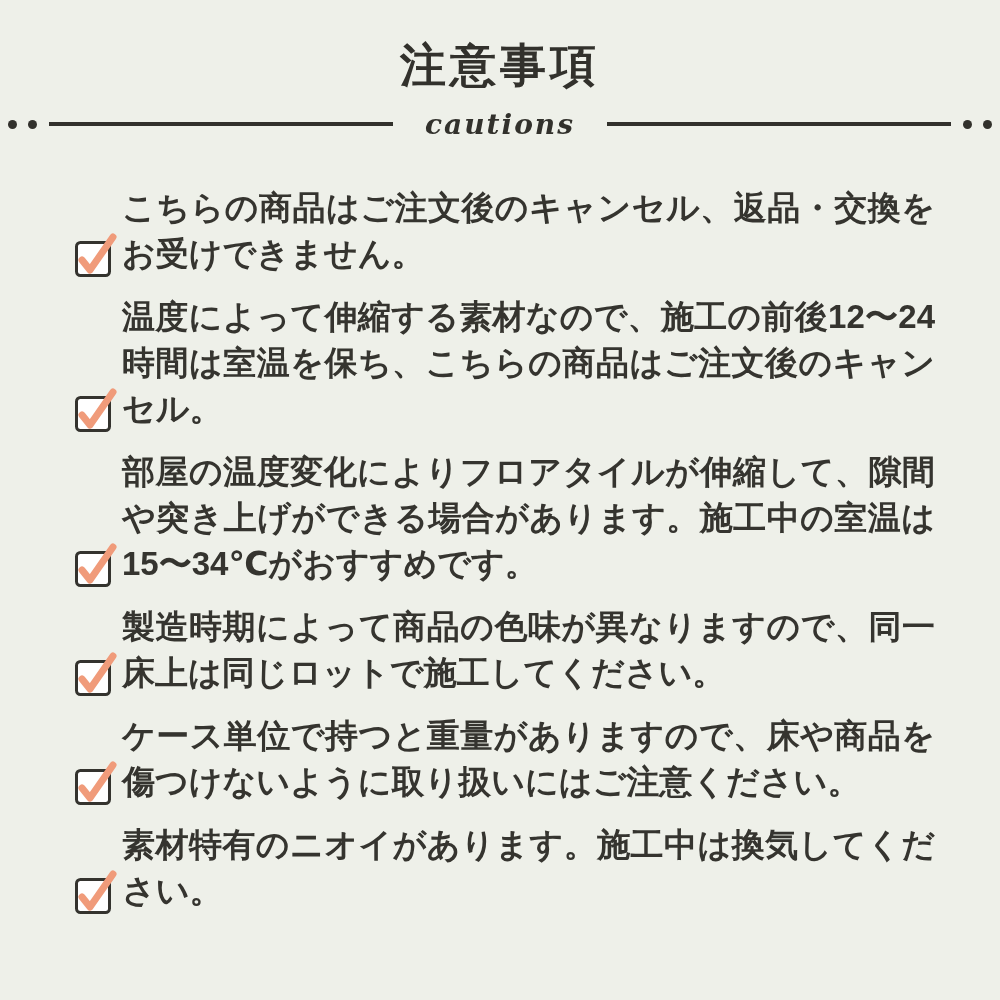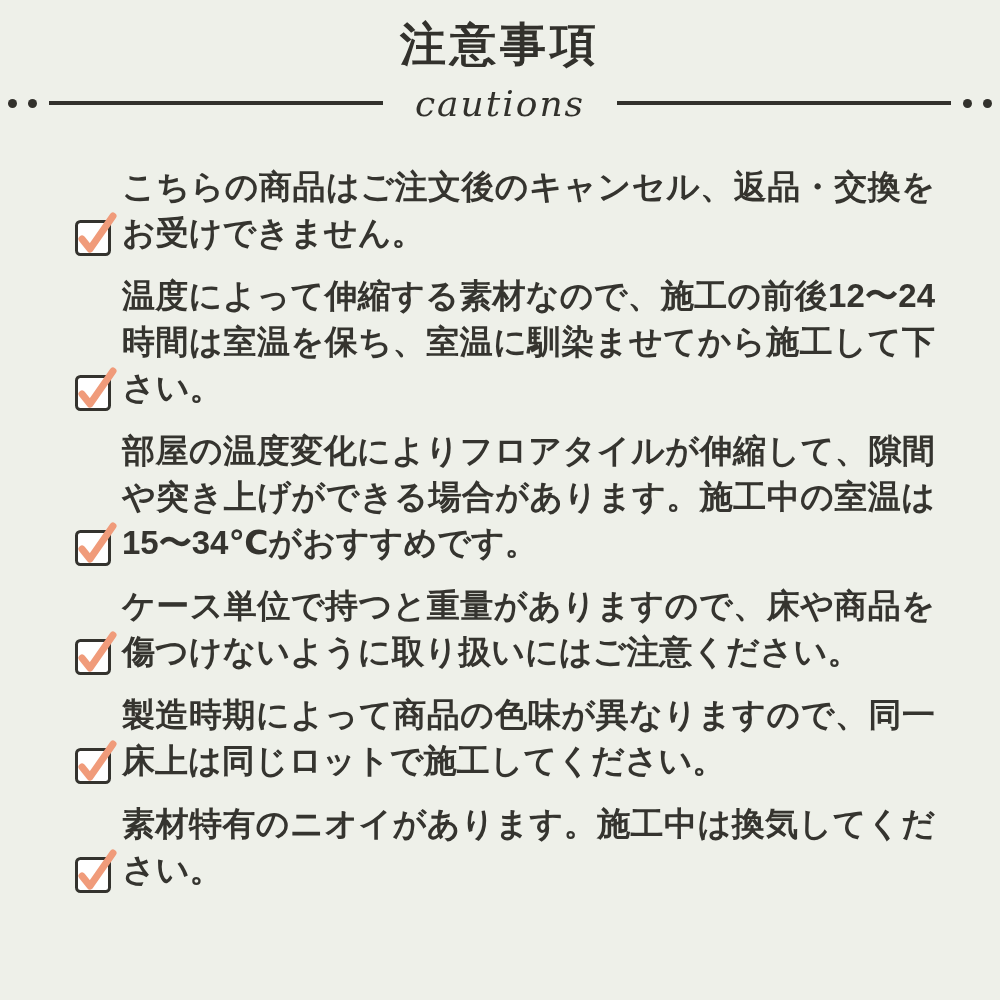--- a/index.html
+++ b/index.html
@@ -11,21 +11,21 @@
     --checkbox-border: #34332e;
   }
   * { margin: 0; padding: 0; box-sizing: border-box; }
   html, body { width: 1000px; height: 1000px; }
   body {
     background: var(--background);
     font-family: "Liberation Sans", "DejaVu Sans", sans-serif;
     color: var(--text);
     overflow: hidden;
   }
-  .page { width: 1000px; height: 1000px; padding-top: 14px; }
+  .page { width: 1000px; height: 1000px; padding-top: 35px; }
 
   .title {
     text-align: center;
     font-size: 46px;
     font-weight: 700;
     letter-spacing: 4px;
     color: var(--ink);
   }
 
   .divider {
@@ -41,22 +41,22 @@
     background: var(--ink);
     flex: 0 0 auto;
   }
   .dot + .dot { margin-left: 11px; }
   .line { flex: 1 1 auto; height: 4px; background: var(--ink); }
   .line.left  { margin-left: 12px; }
   .line.right { margin-right: 12px; }
   .subtitle {
     font-family: "DejaVu Serif", "Liberation Serif", serif;
     font-style: italic;
-    font-weight: 400;
-    font-size: 36px;
+    font-weight: 700;
+    font-size: 28px;
     letter-spacing: 2px;
     margin: 0 32px;
     color: var(--ink);
     white-space: nowrap;
   }
 
   .caution-list {
     list-style: none;
     margin: 48px 65px 0 75px;
     display: flex;
@@ -108,51 +108,51 @@
     <p class="caution-text">こちらの商品はご注文後のキャンセル、返品・交換をお受けできません。</p>
   </li>
 
   <li class="caution-item">
     <span class="checkbox">
       <svg width="36" height="36" viewBox="0 0 36 36">
         <rect x="1.5" y="1.5" width="33" height="33" rx="4" fill="var(--checkbox-fill)" stroke="var(--checkbox-border)" stroke-width="3"></rect>
         <path d="M7 19 L15 29 L38 -4" fill="none" stroke="currentColor" stroke-width="7" stroke-linecap="round" stroke-linejoin="round"></path>
       </svg>
     </span>
-    <p class="caution-text">温度によって伸縮する素材なので、施工の前後12〜24時間は室温を保ち、室温に馴染ませてから施工して下さい。</p>
+    <p class="caution-text">温度によって伸縮する素材なので、施工の前後12〜24時間は室温を保ち、こちらの商品はご注文後のキャンセル。</p>
   </li>
 
   <li class="caution-item">
     <span class="checkbox">
       <svg width="36" height="36" viewBox="0 0 36 36">
         <rect x="1.5" y="1.5" width="33" height="33" rx="4" fill="var(--checkbox-fill)" stroke="var(--checkbox-border)" stroke-width="3"></rect>
         <path d="M7 19 L15 29 L38 -4" fill="none" stroke="currentColor" stroke-width="7" stroke-linecap="round" stroke-linejoin="round"></path>
       </svg>
     </span>
     <p class="caution-text">部屋の温度変化によりフロアタイルが伸縮して、隙間や突き上げができる場合があります。施工中の室温は15〜34℃がおすすめです。</p>
   </li>
 
   <li class="caution-item">
     <span class="checkbox">
       <svg width="36" height="36" viewBox="0 0 36 36">
         <rect x="1.5" y="1.5" width="33" height="33" rx="4" fill="var(--checkbox-fill)" stroke="var(--checkbox-border)" stroke-width="3"></rect>
         <path d="M7 19 L15 29 L38 -4" fill="none" stroke="currentColor" stroke-width="7" stroke-linecap="round" stroke-linejoin="round"></path>
       </svg>
     </span>
-    <p class="caution-text">ケース単位で持つと重量がありますので、床や商品を傷つけないように取り扱いにはご注意ください。</p>
+    <p class="caution-text">製造時期によって商品の色味が異なりますので、同一床上は同じロットで施工してください。</p>
   </li>
 
   <li class="caution-item">
     <span class="checkbox">
       <svg width="36" height="36" viewBox="0 0 36 36">
         <rect x="1.5" y="1.5" width="33" height="33" rx="4" fill="var(--checkbox-fill)" stroke="var(--checkbox-border)" stroke-width="3"></rect>
         <path d="M7 19 L15 29 L38 -4" fill="none" stroke="currentColor" stroke-width="7" stroke-linecap="round" stroke-linejoin="round"></path>
       </svg>
     </span>
-    <p class="caution-text">製造時期によって商品の色味が異なりますので、同一床上は同じロットで施工してください。</p>
+    <p class="caution-text">ケース単位で持つと重量がありますので、床や商品を傷つけないように取り扱いにはご注意ください。</p>
   </li>
 
 
   <li class="caution-item">
     <span class="checkbox">
       <svg width="36" height="36" viewBox="0 0 36 36">
         <rect x="1.5" y="1.5" width="33" height="33" rx="4" fill="var(--checkbox-fill)" stroke="var(--checkbox-border)" stroke-width="3"></rect>
         <path d="M7 19 L15 29 L38 -4" fill="none" stroke="currentColor" stroke-width="7" stroke-linecap="round" stroke-linejoin="round"></path>
       </svg>
     </span>

